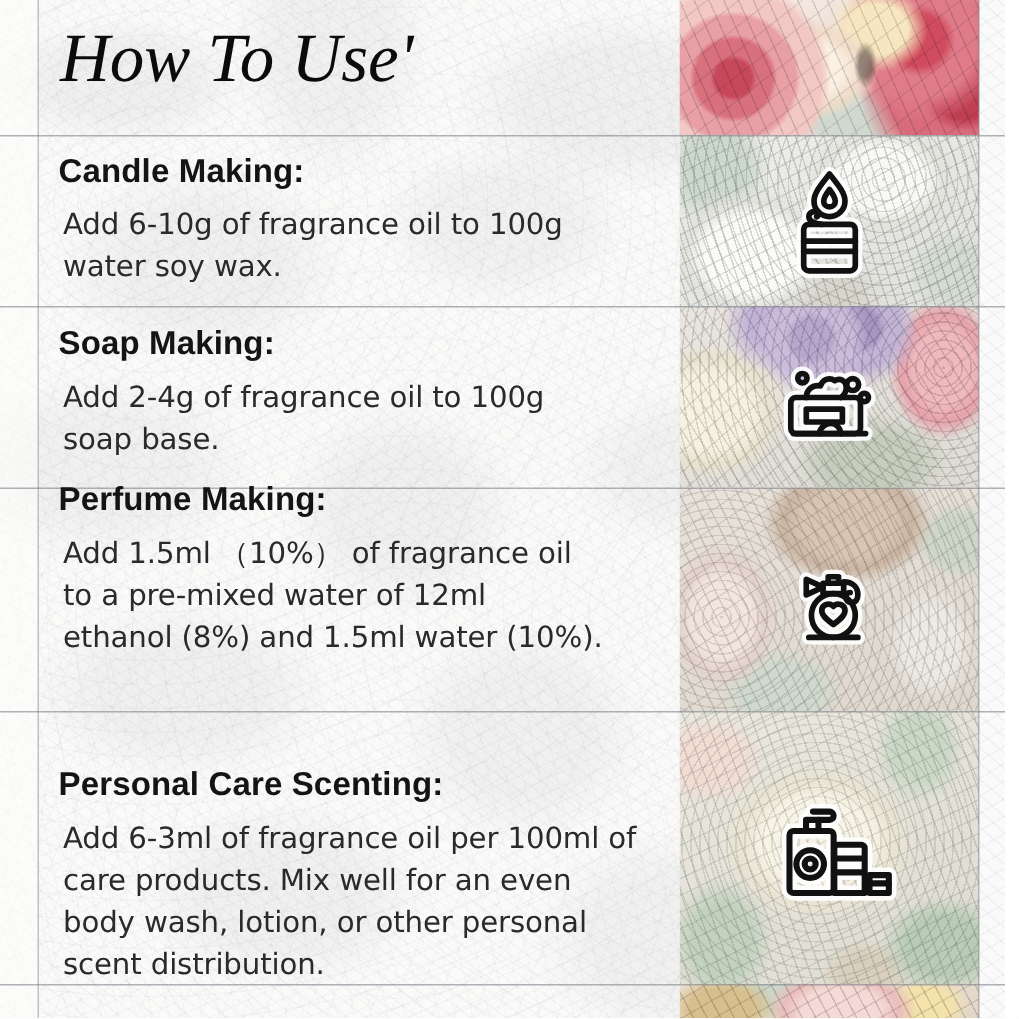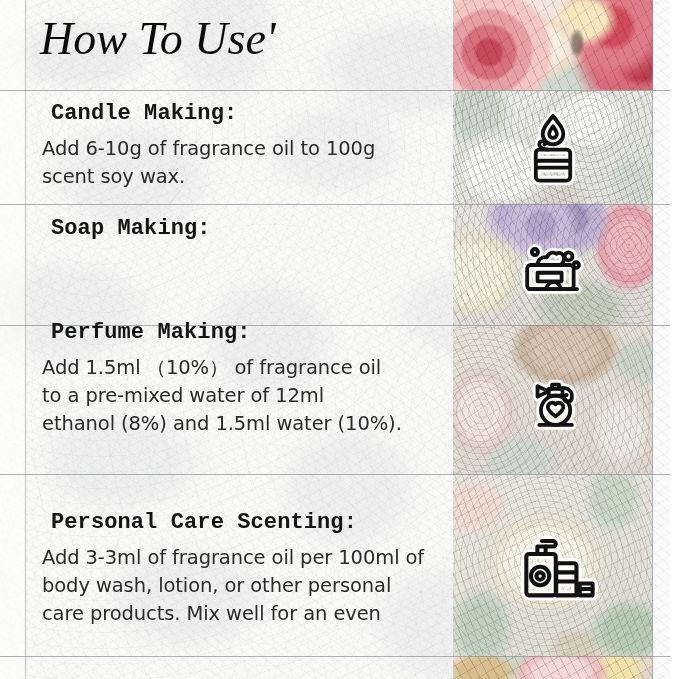--- a/index.html
+++ b/index.html
@@ -272,26 +272,26 @@
   .title {
     position: absolute;
     font-family: "Liberation Serif", "DejaVu Serif", serif;
     font-style: italic;
     font-weight: 400;
     color: #0b0b0b;
     white-space: nowrap;
   }
   .section { position: absolute; }
   .sec-head {
-    font-family: Liberation Mono, monospace;
+    font-family: Liberation Sans, sans-serif;
     font-weight: 700;
     font-size: 22px;
     letter-spacing: .1px;
     color: #141414;
-    margin: 0 0 9px 12px;
+    margin: 0 0 9px 0;
     white-space: nowrap;
   }
   .sec-body {
     font-family: "DejaVu Sans", "Liberation Sans", sans-serif;
     font-weight: 400;
     font-size: 19.5px;
     line-height: 28px;
     color: #2a2a2a;
     margin: 3px;
     letter-spacing: -.1px;
@@ -437,39 +437,44 @@
   <div class="hrule" style="top:325px"></div>
   <div class="hrule" style="top:474px"></div>
   <div class="hrule" style="top:656px"></div>
 
   <div class="title" style="left:40px; top:12px; font-size:46px;">How To Use'</div>
 
   <div class="section" style="left:39px; top:101px;">
     <p class="sec-head">Candle Making:</p>
     <p class="sec-body">
       <span>Add 6-10g of fragrance oil to 100g</span>
-      <span>scent soy wax.</span>
+      <span>water soy wax.</span>
     </p>
   </div>
 
   <div class="section" style="left:39px; top:216px;">
     <p class="sec-head">Soap Making:</p>
+    <p class="sec-body">
+      <span>Add 2-4g of fragrance oil to 100g</span>
+      <span>soap base.</span>
+    </p>
   </div>
 
   <div class="section" style="left:39px; top:320px;">
     <p class="sec-head">Perfume Making:</p>
     <p class="sec-body">
       <span>Add 1.5ml （10%） of fragrance oil</span>
       <span>to a pre-mixed water of 12ml</span>
       <span>ethanol (8%) and 1.5ml water (10%).</span>
     </p>
   </div>
 
   <div class="section" style="left:39px; top:510px;">
     <p class="sec-head">Personal Care Scenting:</p>
     <p class="sec-body">
-      <span>Add 3-3ml of fragrance oil per 100ml of</span>
+      <span>Add 6-3ml of fragrance oil per 100ml of</span>
+      <span>care products. Mix well for an even</span>
       <span>body wash, lotion, or other personal</span>
-      <span>care products. Mix well for an even</span>
+      <span>scent distribution.</span>
     </p>
   </div>
 
 </div>
 
 </body></html>

